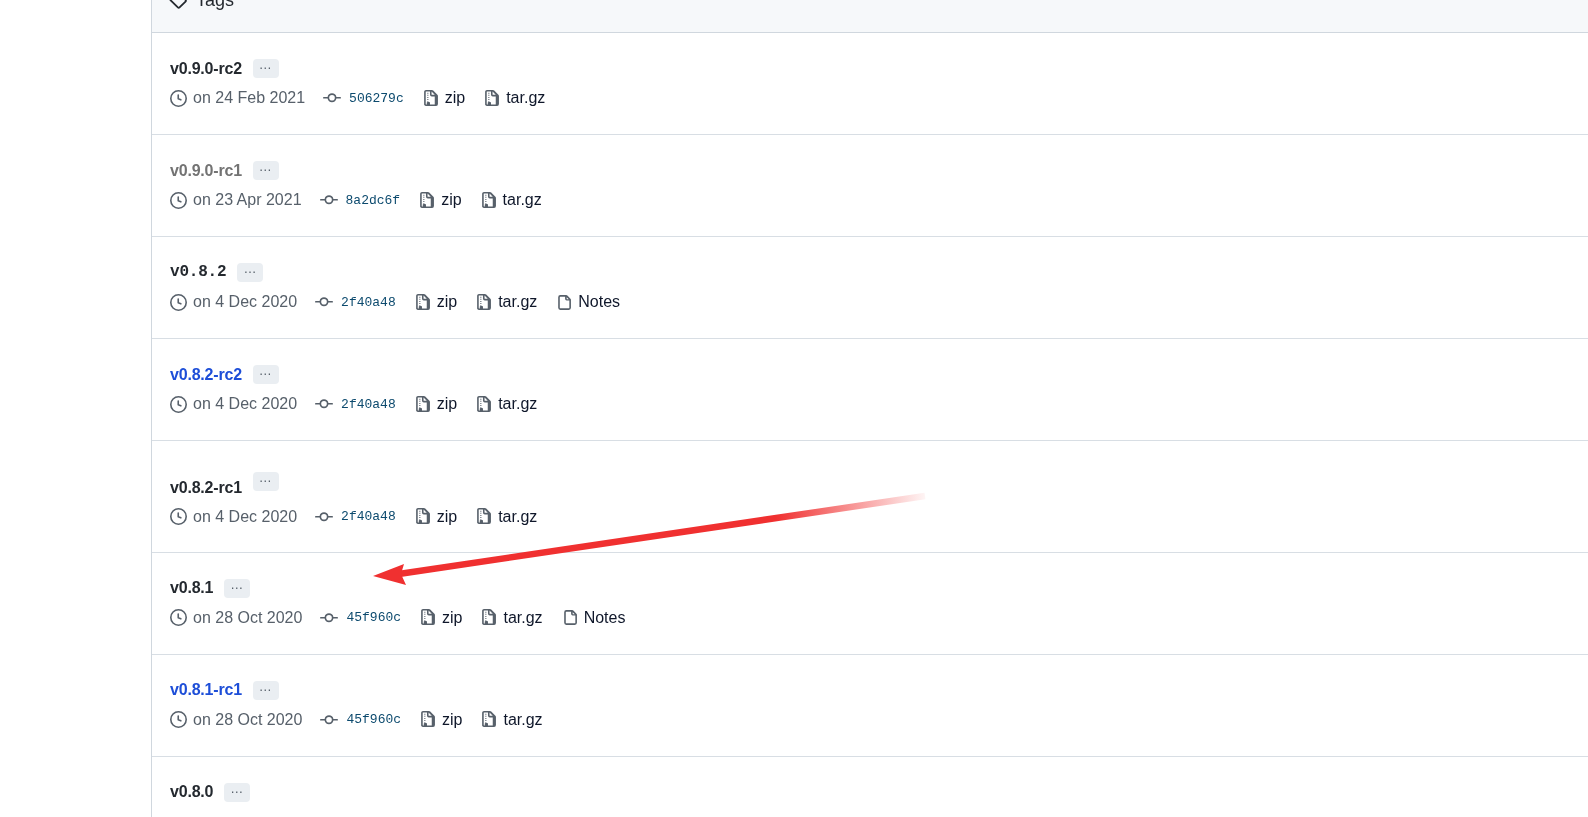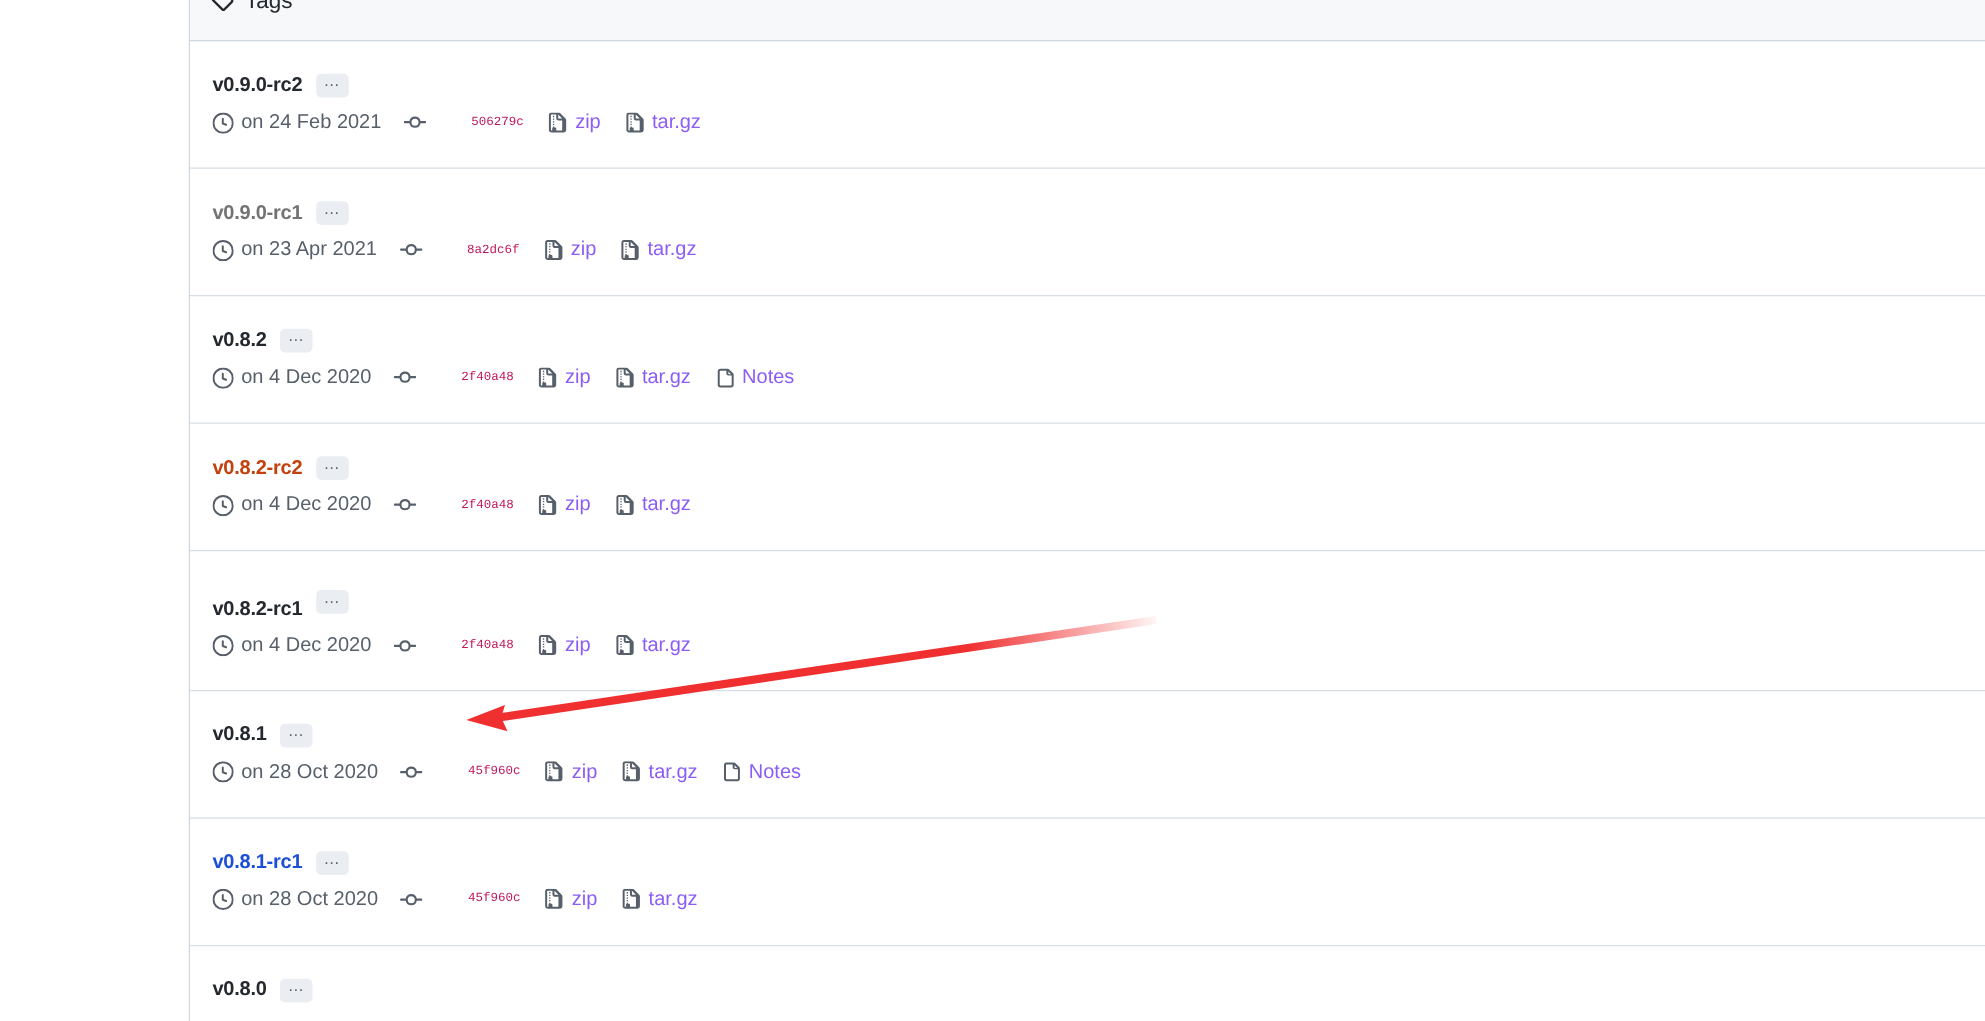--- a/index.html
+++ b/index.html
@@ -110,30 +110,29 @@
   .meta-item + .meta-item { margin-left: 18px; }
   .meta-item .ic {
     display: inline-flex;
     align-items: center;
     justify-content: center;
     margin-right: 6px;
     color: #57606a;
     flex: none;
   }
   .meta-link {
-    color: #8b5cf6;
+    color: #0f172a;
     text-decoration: none;
     cursor: pointer;
   }
   .commit-sha {
     font-family: "Liberation Mono", "DejaVu Sans Mono", monospace;
-    font-size: 10px;
-    color: #be185d;
+    font-size: 13px;
+    color: #0c4a6e;
     cursor: pointer;
-    margin-left: 28px;
   }
   .commit-item .ic { margin-right: 8px; }
   .date-text { color: #57606a; }
 
   
   #annotation-arrow {
     position: absolute;
     left: 0;
     top: 0;
     width: 1588px;
@@ -241,21 +240,21 @@
                 </svg>
               </span>
               <span class="meta-link">tar.gz</span>
             </span>
           </div>
         </div>
       </div>
       <div class="tag-row">
         <div class="tag-main">
           <div class="tag-title-line">
-            <a class="tag-name" href="#" style="text-decoration:none;color:#24292f;">v0.8.2</a>
+            <a class="tag-name" href="#" style="text-decoration:none;color:#24292f;font-family:Liberation Mono, monospace;">v0.8.2</a>
             <span class="ellipsis-badge">
               <span>…</span>
             </span>
           </div>
           <div class="tag-meta">
             <span class="meta-item">
               <span class="ic">
                 <svg width="17" height="17" viewBox="0 0 16 16" fill="currentColor" aria-hidden="true">
                   <path d="M8 0a8 8 0 1 1 0 16A8 8 0 0 1 8 0ZM1.5 8a6.5 6.5 0 1 0 13 0 6.5 6.5 0 0 0-13 0Zm7-3.25v2.992l2.028.812a.75.75 0 0 1-.557 1.392l-2.5-1A.751.751 0 0 1 7 8.25v-3.5a.75.75 0 0 1 1.5 0Z"></path>
                 </svg>
@@ -293,21 +292,21 @@
                 </svg>
               </span>
               <span class="meta-link">Notes</span>
             </span>
           </div>
         </div>
       </div>
       <div class="tag-row">
         <div class="tag-main">
           <div class="tag-title-line">
-            <a class="tag-name" href="#" style="text-decoration:none;color:#c2410c;">v0.8.2-rc2</a>
+            <a class="tag-name" href="#" style="text-decoration:none;color:#1d4ed8;">v0.8.2-rc2</a>
             <span class="ellipsis-badge">
               <span>…</span>
             </span>
           </div>
           <div class="tag-meta">
             <span class="meta-item">
               <span class="ic">
                 <svg width="17" height="17" viewBox="0 0 16 16" fill="currentColor" aria-hidden="true">
                   <path d="M8 0a8 8 0 1 1 0 16A8 8 0 0 1 8 0ZM1.5 8a6.5 6.5 0 1 0 13 0 6.5 6.5 0 0 0-13 0Zm7-3.25v2.992l2.028.812a.75.75 0 0 1-.557 1.392l-2.5-1A.751.751 0 0 1 7 8.25v-3.5a.75.75 0 0 1 1.5 0Z"></path>
                 </svg>

